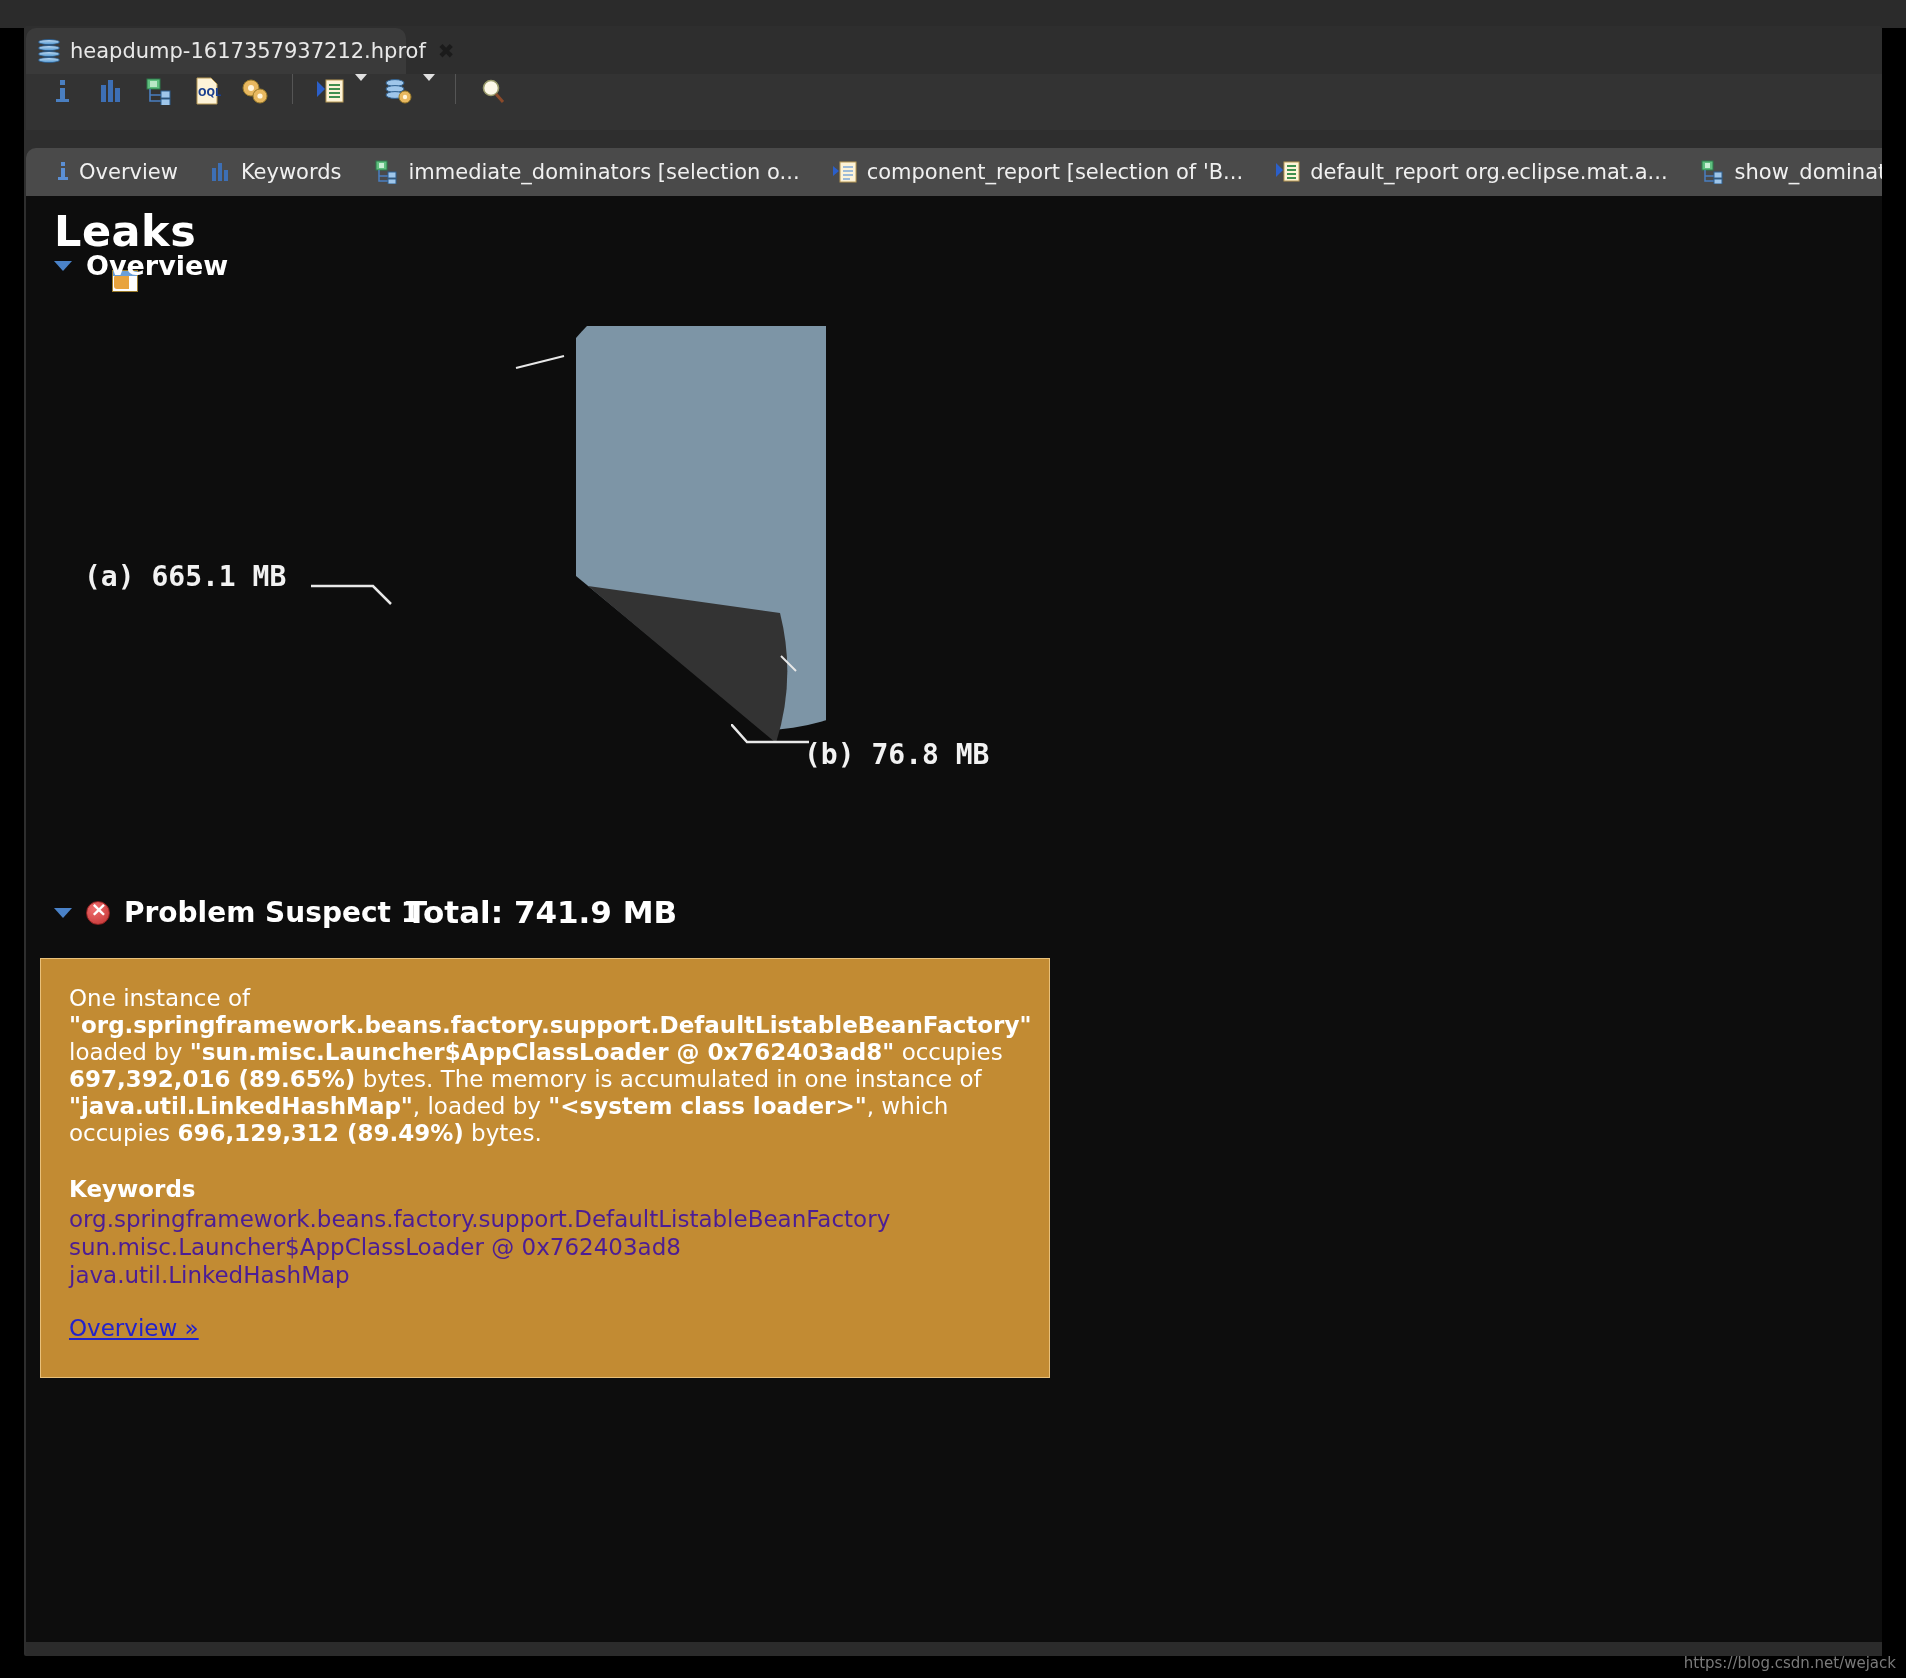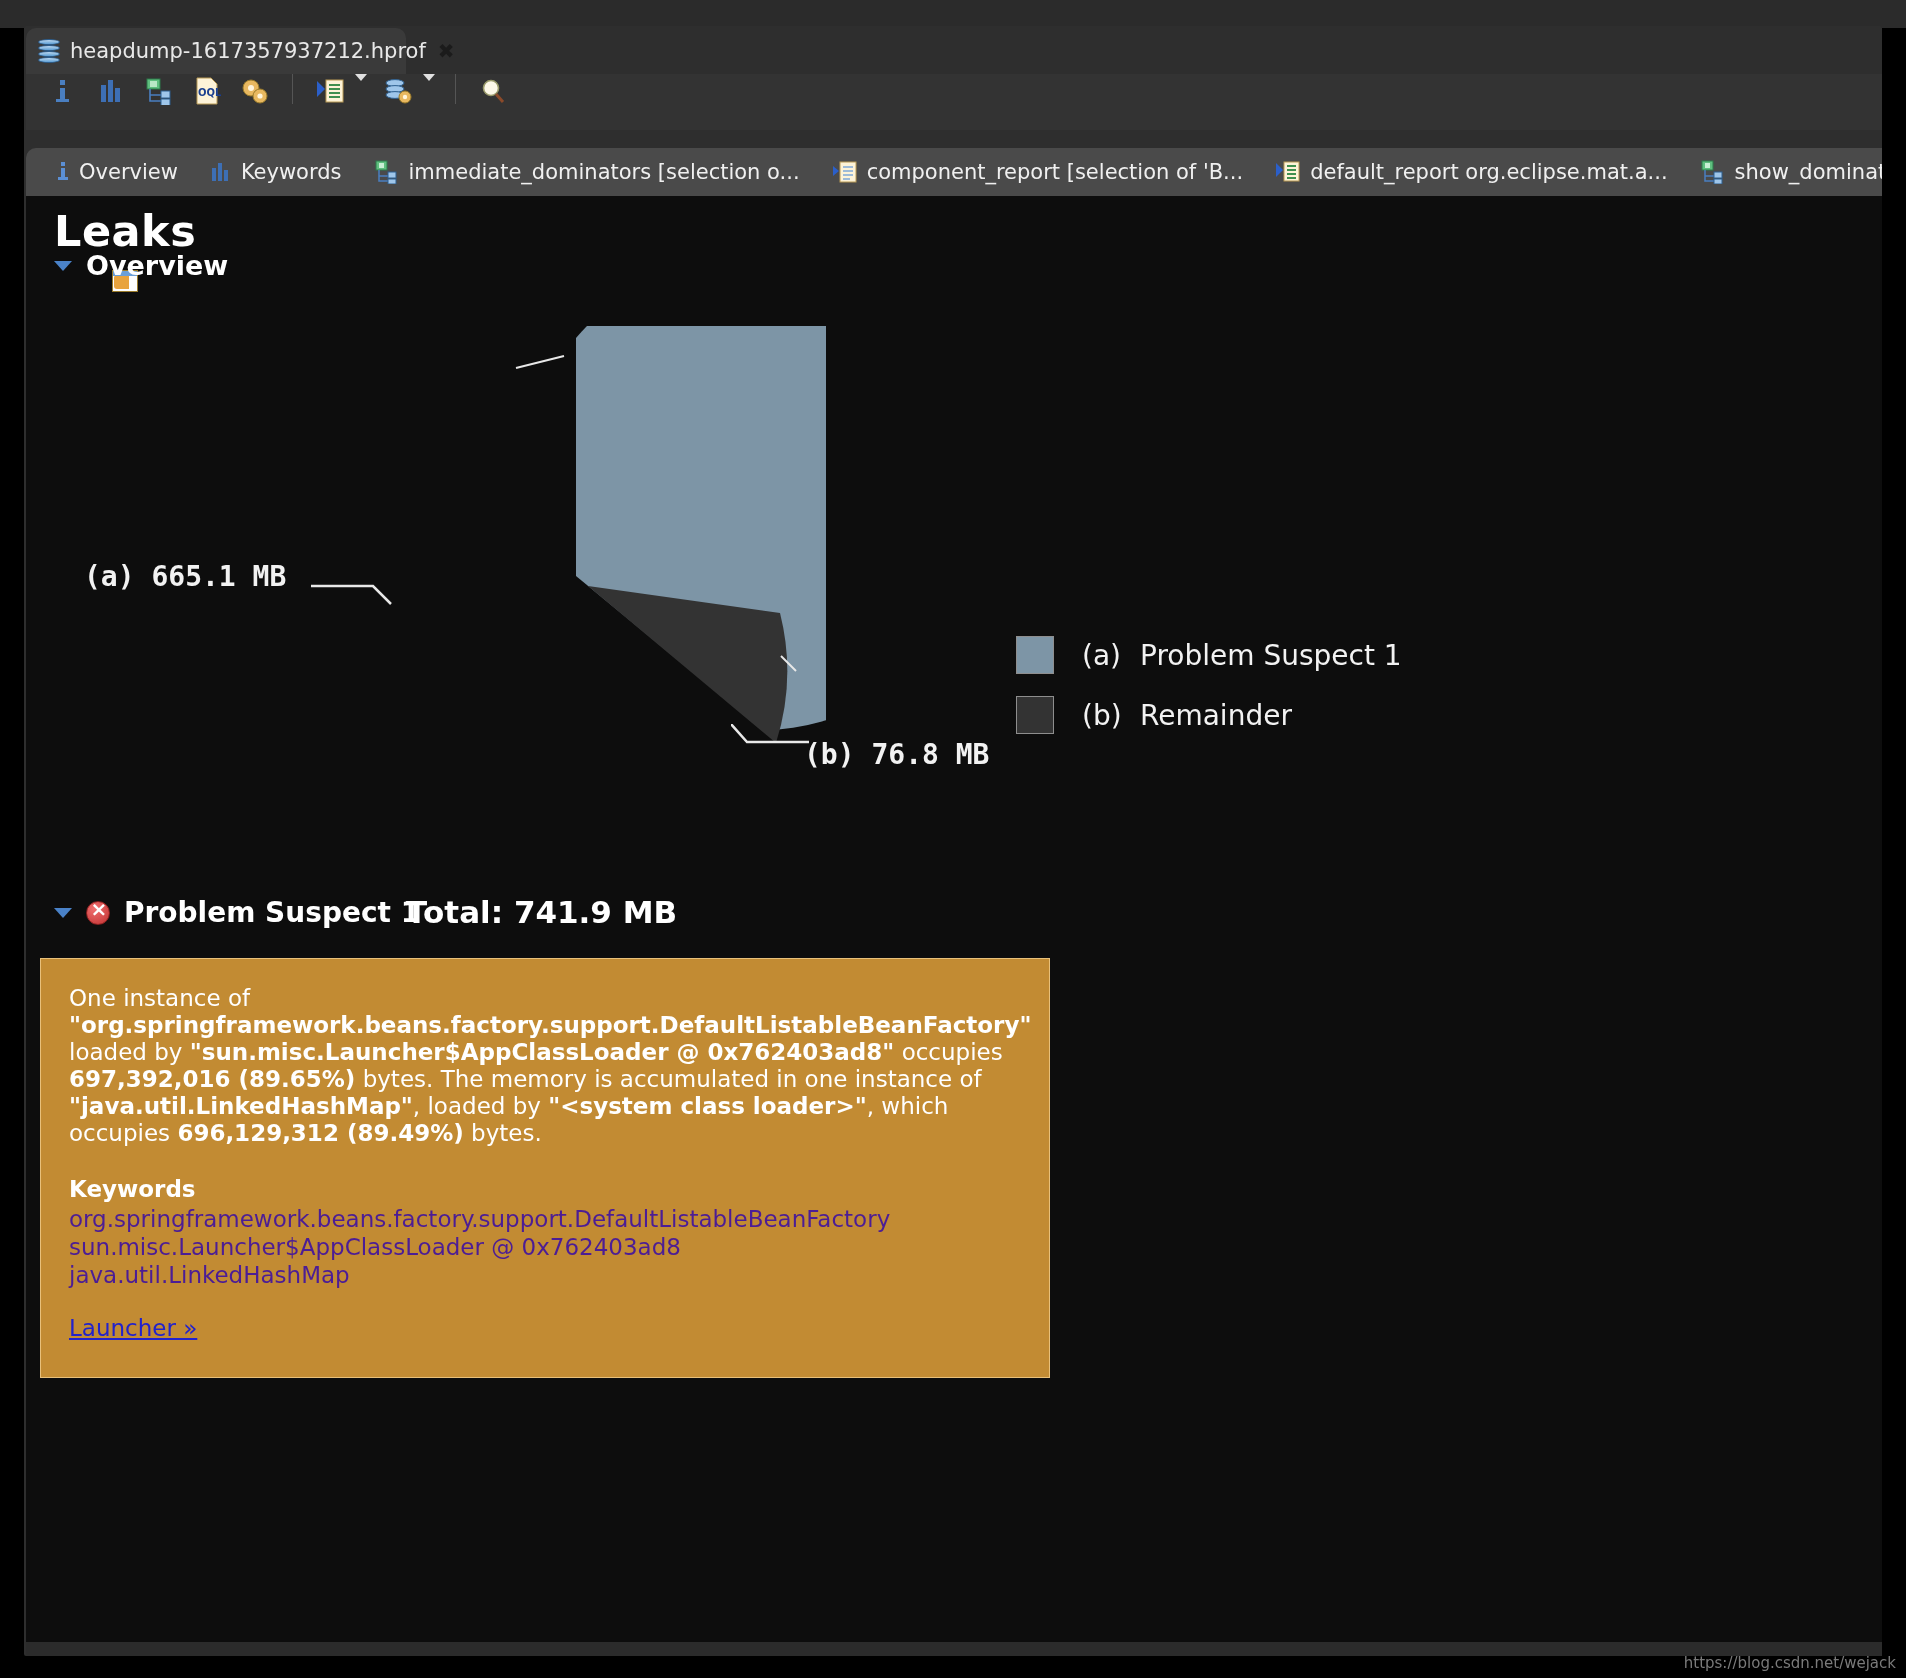--- a/index.html
+++ b/index.html
@@ -395,49 +395,35 @@
       </svg>
       <svg style="position:absolute;left:705px;top:418px;" width="90" height="40">
         <path d="M0,0 L16,18 L78,18" stroke="#e8e8e8" stroke-width="2.5" fill="none"></path>
       </svg>
 
       <div class="lbl lbl-a">(a) 665.1 MB</div>
       <div class="lbl lbl-b">(b) 76.8 MB</div>
 
       <div class="pie-total">Total: 741.9 MB</div>
 
-      <div class="legend">
-        <div class="leg-row">
-          <span class="leg-swatch" style="background:#7d95a6"></span>
-          <span class="leg-text">
-            <span class="leg-key">(a)</span><span>Problem Suspect 1</span>
-          </span>
-        </div>
-        <div class="leg-row">
-          <span class="leg-swatch" style="background:#333333"></span>
-          <span class="leg-text">
-            <span class="leg-key">(b)</span><span>Remainder</span>
-          </span>
-        </div>
-      </div>
     </div>
 
     <div class="h-suspect">
       <span class="twisty"></span>
       <span class="err-icon"></span>
       <span class="h-suspect-text">Problem Suspect 1</span>
     </div>
 
     <div class="desc-box">
       <p class="desc-p"><span>One instance of </span><b>"org.springframework.beans.factory.support.DefaultListableBeanFactory"</b><span> loaded by </span><b>"sun.misc.Launcher$AppClassLoader @ 0x762403ad8"</b><span> occupies </span><b>697,392,016 (89.65%)</b><span> bytes. The memory is accumulated in one instance of </span><b>"java.util.LinkedHashMap"</b><span>, loaded by </span><b>"&lt;system class loader&gt;"</b><span>, which occupies </span><b>696,129,312 (89.49%)</b><span> bytes.</span></p>
       <div class="kw-title">Keywords</div>
       <div class="kw-line">org.springframework.beans.factory.support.DefaultListableBeanFactory</div>
       <div class="kw-line">sun.misc.Launcher$AppClassLoader @ 0x762403ad8</div>
       <div class="kw-line">java.util.LinkedHashMap</div>
-      <a class="details-link">Launcher »</a>
+      <a class="details-link">Overview »</a>
     </div>
 
   </div>
 
   <div class="bottom-strip"></div>
   <div class="watermark">https://blog.csdn.net/wejack</div>
 
 </div>
 
 </body></html>

